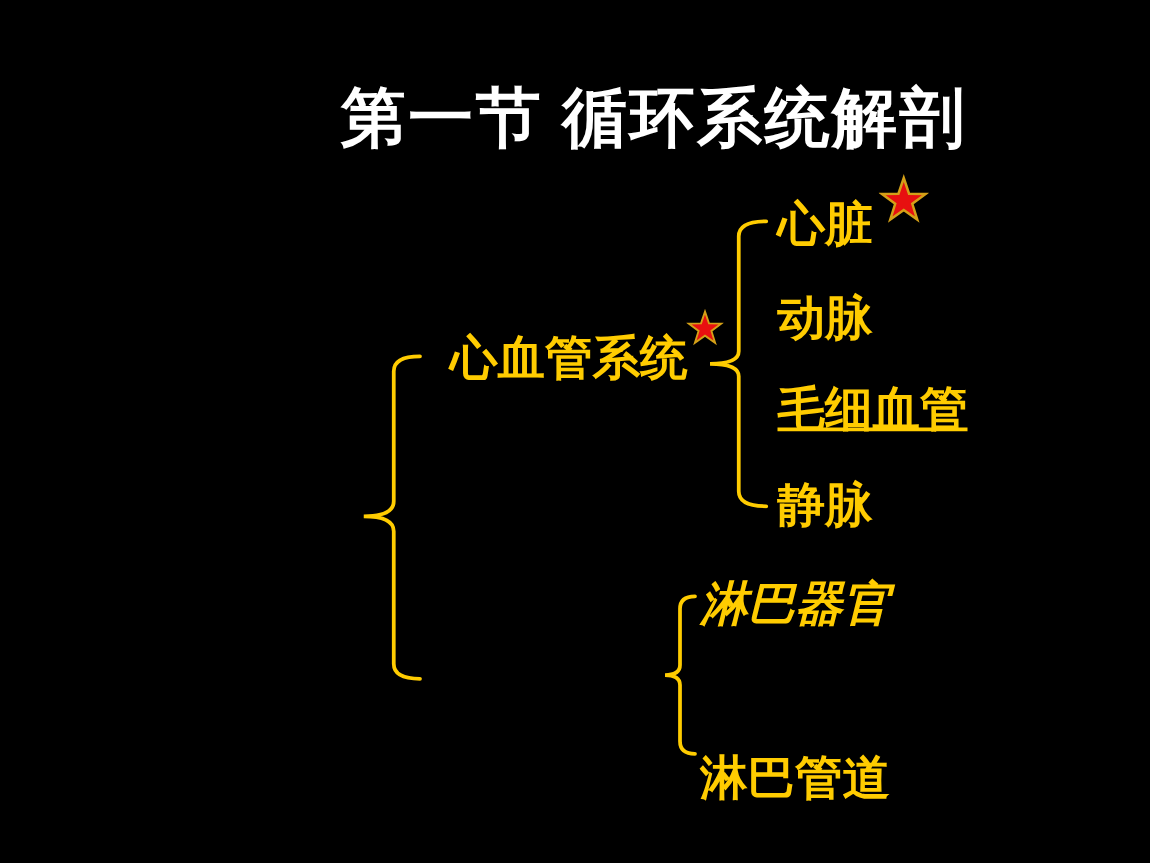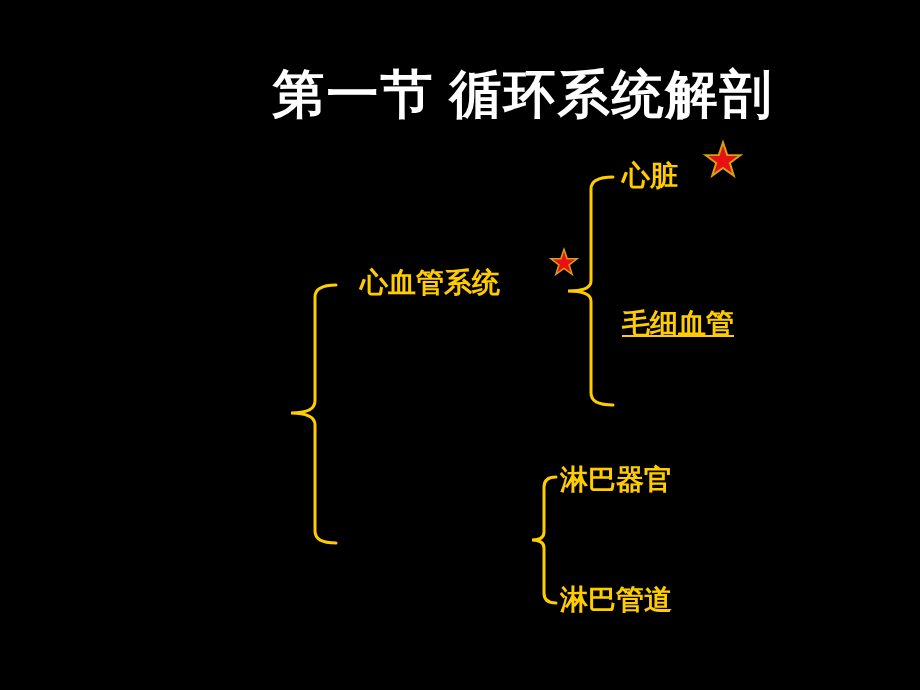--- a/index.html
+++ b/index.html
@@ -28,21 +28,21 @@
     text-align: center;
     color: var(--title-color);
     font-size: 52px;
     font-weight: bold;
     letter-spacing: 2px;
     white-space: pre;
   }
   .node {
     position: absolute;
     color: var(--node-color);
-    font-size: 28px;
+    font-size: 38px;
     font-weight: bold;
     line-height: 1.05;
     white-space: nowrap;
   }
   .brace { position: absolute; }
   .brace path {
     fill: none;
     stroke: var(--brace-color);
     stroke-width: 3;
     stroke-linecap: round;
@@ -76,26 +76,28 @@
   <svg class="brace" style="left:529px; top:175px;" width="50" height="232" viewBox="0 0 50 232">
     <path d="M 47,2 Q 25,2 25,14 L 25,106 Q 25,116 2,116 Q 25,116 25,126 L 25,218 Q 25,230 47,230"></path>
   </svg>
 
   <div class="node" style="left:585px; top:161px;">心脏</div>
 
   <svg class="star" style="left:666px; top:139px;" width="40" height="42" viewBox="0 0 100 100">
     <polygon points="50,6 60.6,37.4 93.7,37.8 67.1,57.6 77,89.2 50,70 23,89.2 32.9,57.6 6.3,37.8 39.4,37.4"></polygon>
   </svg>
 
+  <div class="node" style="left:585px; top:236px;">动脉</div>
 
   <div class="node" style="left:585px; top:309px;text-decoration:underline;">毛细血管</div>
 
+  <div class="node" style="left:585px; top:386px;">静脉</div>
 
 
   <svg class="brace" style="left:493px; top:475px;" width="28" height="131" viewBox="0 0 28 131">
     <path d="M 26,2 Q 14,2 14,12 L 14,57 Q 14,65 2,65 Q 14,65 14,73 L 14,118 Q 14,128 26,128"></path>
   </svg>
 
-  <div class="node" style="left:523px; top:465px;">淋巴器官</div>
+  <div class="node" style="left:523px; top:465px;font-style:italic;">淋巴器官</div>
 
-  <div class="node" style="left:523px; top:585px;">淋巴管道</div>
+  <div class="node" style="left:523px; top:604px;">淋巴管道</div>
 
 </div>
 
 </body></html>

